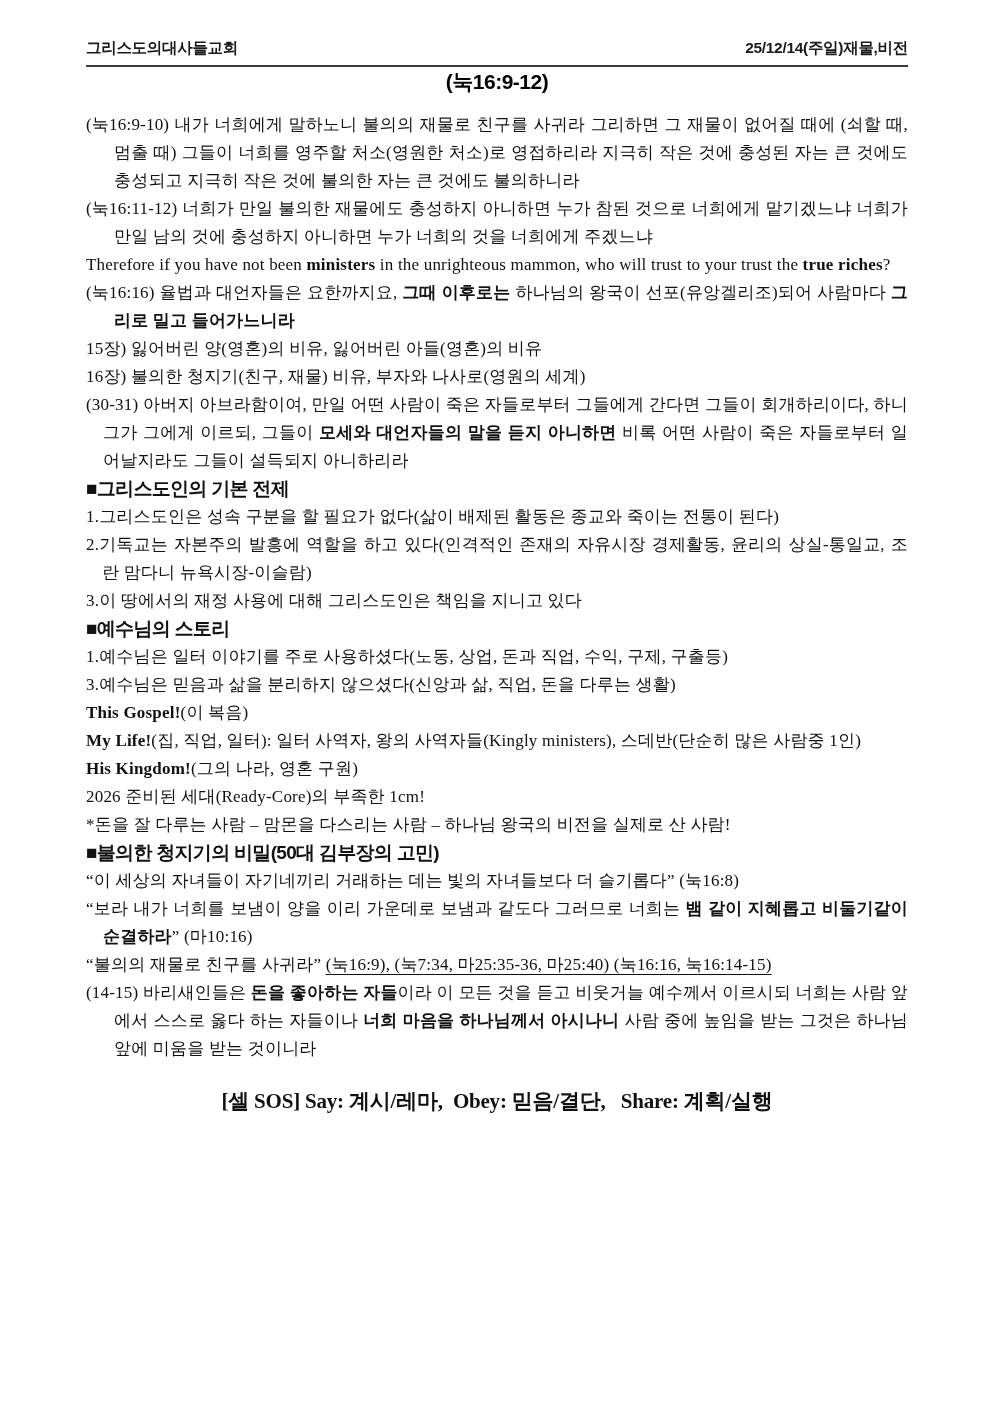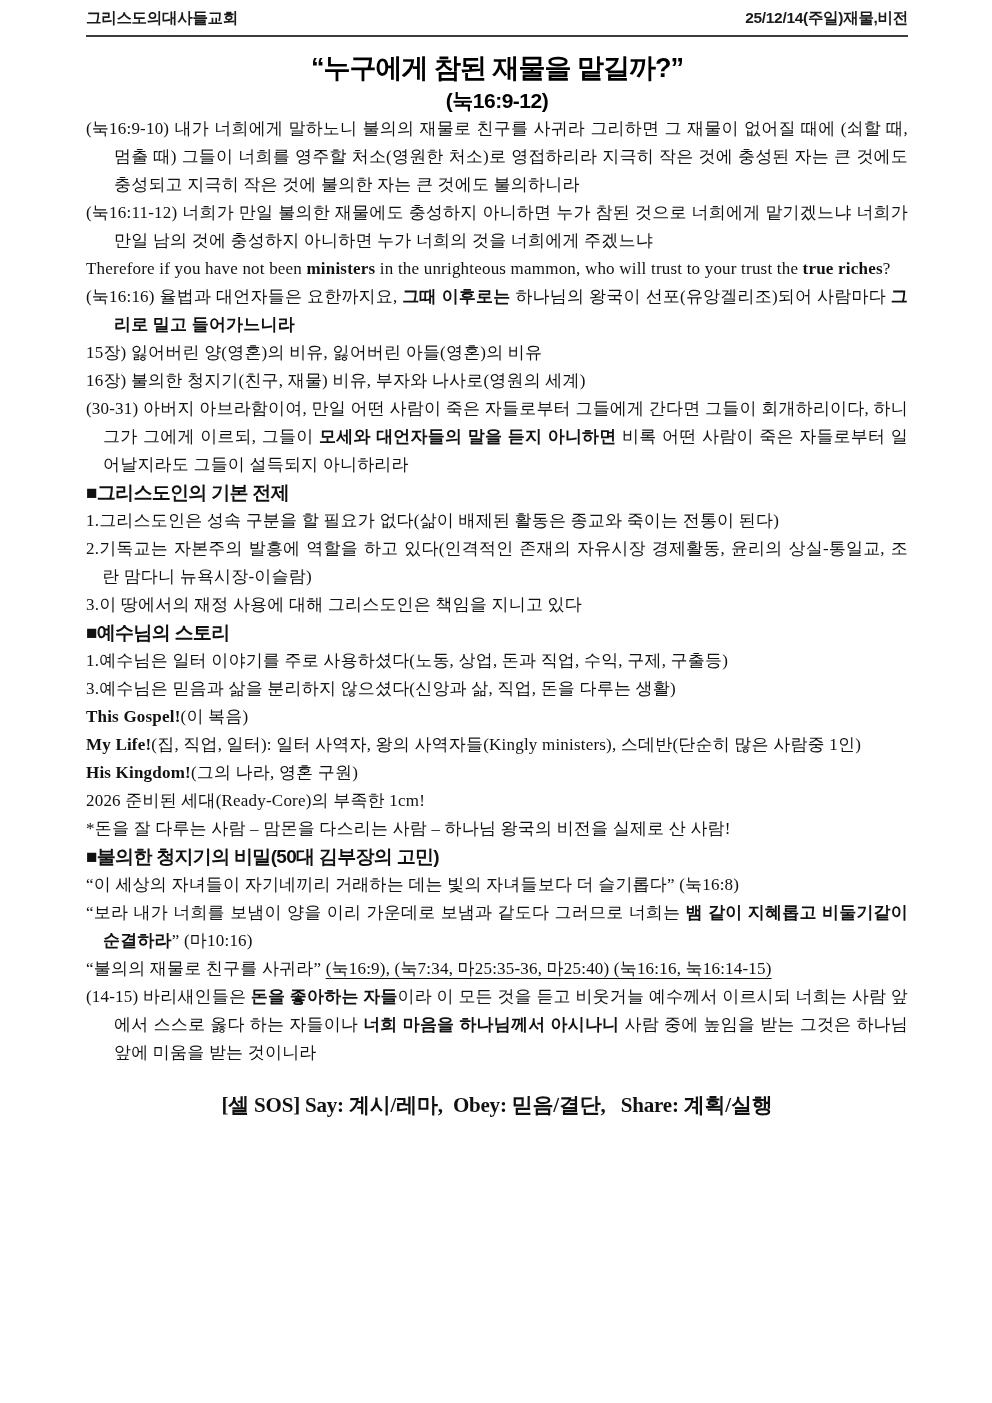--- a/index.html
+++ b/index.html
@@ -3,21 +3,21 @@
 <meta charset="utf-8">
 <style>
   html, body { margin: 0; padding: 0; background: #ffffff; }
   .page {
     position: relative;
     width: 992px;
     height: 1239px;
     box-sizing: border-box;
     background: #ffffff;
     color: #111111;
-    padding: 8px 84px 0 86px;
+    padding: 38px 84px 0 86px;
     overflow: hidden;
     font-family: "Liberation Serif", "DejaVu Serif", serif;
   }
   .doc-header {
     display: flex;
     justify-content: space-between;
     align-items: flex-end;
     font-family: "Liberation Sans", "DejaVu Sans", sans-serif;
     font-weight: 700;
     font-size: 15.5px;
@@ -40,20 +40,21 @@
   .doc-ref {
     margin: 1px 0 0 0;
     text-align: center;
     font-family: "Liberation Sans", "DejaVu Sans", sans-serif;
     font-weight: 700;
     font-size: 21px;
     letter-spacing: -0.5px;
     color: #000;
   }
   .doc-body {
+    margin-top: 15px;
     font-size: 17px;
     line-height: 28px;
     text-align: justify;
     letter-spacing: 0.2px;
   }
   p.para { margin: 0; }
   .gap { margin-top: 25px; }
   .verse    { padding-left: 28px; text-indent: -28px; }
   .english  { margin-left: 30px; }
   .sub      { margin-left: 10px; }
@@ -84,21 +85,20 @@
 </head>
 <body>
 
 <div class="page">
   <header class="doc-header">
     <span>그리스도의대사들교회</span>
     <span>25/12/14(주일)재물,비전</span>
   </header>
   <div class="header-rule"></div>
 
-  <h1 class="doc-title">“누구에게 참된 재물을 맡길까?”</h1>
   <h2 class="doc-ref">(눅16:9-12)</h2>
 
   <main class="doc-body" id="doc-body">
       <p class="para verse"><span>(눅16:9-10) 내가 너희에게 말하노니 불의의 재물로 친구를 사귀라 그리하면 그 재물이 없어질 때에 (쇠할 때, 멈출 때) 그들이 너희를 영주할 처소(영원한 처소)로 영접하리라 지극히 작은 것에 충성된 자는 큰 것에도 충성되고 지극히 작은 것에 불의한 자는 큰 것에도 불의하니라</span></p>
       <p class="para verse"><span>(눅16:11-12) 너희가 만일 불의한 재물에도 충성하지 아니하면 누가 참된 것으로 너희에게 맡기겠느냐 너희가 만일 남의 것에 충성하지 아니하면 누가 너희의 것을 너희에게 주겠느냐</span></p>
       <p class="para english"><span>Therefore if you have not been </span><span class="b">ministers</span><span> in the unrighteous mammon, who will trust to your trust the </span><span class="b">true riches</span><span>?</span></p>
       <p class="para verse gap"><span>(눅16:16) 율법과 대언자들은 요한까지요, </span><span class="b">그때 이후로는</span><span> 하나님의 왕국이 선포(유앙겔리조)되어 사람마다 </span><span class="b">그리로 밀고 들어가느니라</span></p>
       <p class="para sub"><span>15장) 잃어버린 양(영혼)의 비유, 잃어버린 아들(영혼)의 비유</span></p>
       <p class="para sub"><span>16장) 불의한 청지기(친구, 재물) 비유, 부자와 나사로(영원의 세계)</span></p>
       <p class="para subverse"><span>(30-31) 아버지 아브라함이여, 만일 어떤 사람이 죽은 자들로부터 그들에게 간다면 그들이 회개하리이다, 하니 그가 그에게 이르되, 그들이 </span><span class="b">모세와 대언자들의 말을 듣지 아니하면</span><span> 비록 어떤 사람이 죽은 자들로부터 일어날지라도 그들이 설득되지 아니하리라</span></p>

